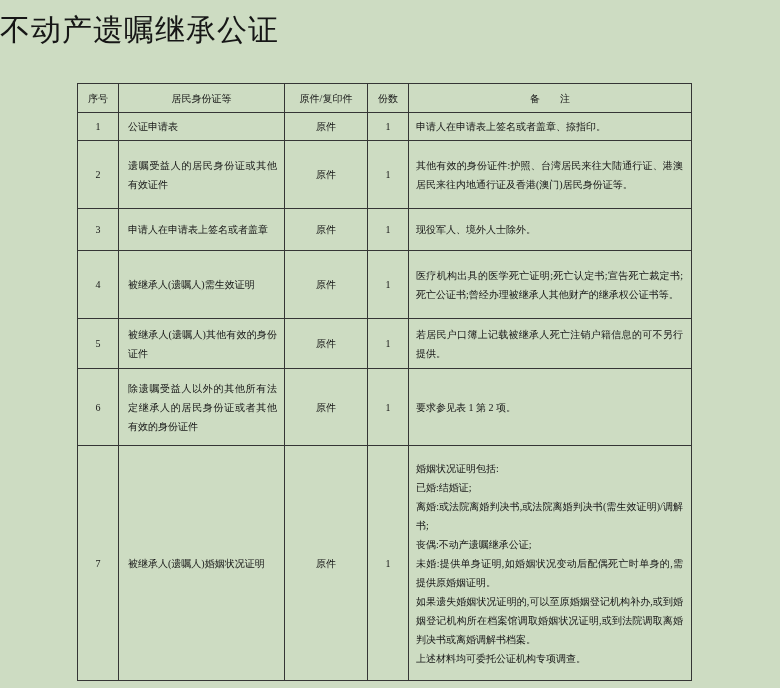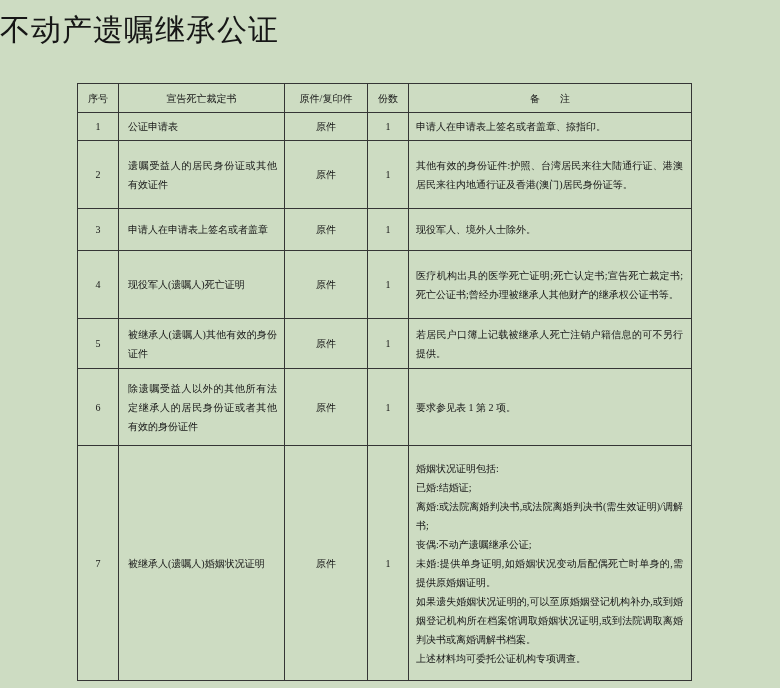--- a/index.html
+++ b/index.html
@@ -71,21 +71,21 @@
   <colgroup>
     <col style="width:41px">
     <col style="width:166px">
     <col style="width:83px">
     <col style="width:41px">
     <col style="width:283px">
   </colgroup>
   <thead>
     <tr>
       <th>序号</th>
-      <th>宣告死亡裁定书</th>
+      <th>居民身份证等</th>
       <th>原件/复印件</th>
       <th>份数</th>
       <th>备　　注</th>
     </tr>
   </thead>
   <tbody>
     <tr class="h28">
       <td class="c-no">1</td>
       <td class="c-name">公证申请表</td>
       <td class="c-orig">原件</td>
@@ -107,21 +107,21 @@
       <td class="c-no">3</td>
       <td class="c-name">申请人在申请表上签名或者盖章</td>
       <td class="c-orig">原件</td>
       <td class="c-count">1</td>
       <td class="c-remark">
         <div class="rline">现役军人、境外人士除外。</div>
       </td>
     </tr>
     <tr class="h68">
       <td class="c-no">4</td>
-      <td class="c-name">现役军人(遗嘱人)死亡证明</td>
+      <td class="c-name">被继承人(遗嘱人)需生效证明</td>
       <td class="c-orig">原件</td>
       <td class="c-count">1</td>
       <td class="c-remark">
         <div class="rline">医疗机构出具的医学死亡证明;死亡认定书;宣告死亡裁定书;死亡公证书;曾经办理被继承人其他财产的继承权公证书等。</div>
       </td>
     </tr>
     <tr class="h50">
       <td class="c-no">5</td>
       <td class="c-name">被继承人(遗嘱人)其他有效的身份证件</td>
       <td class="c-orig">原件</td>

